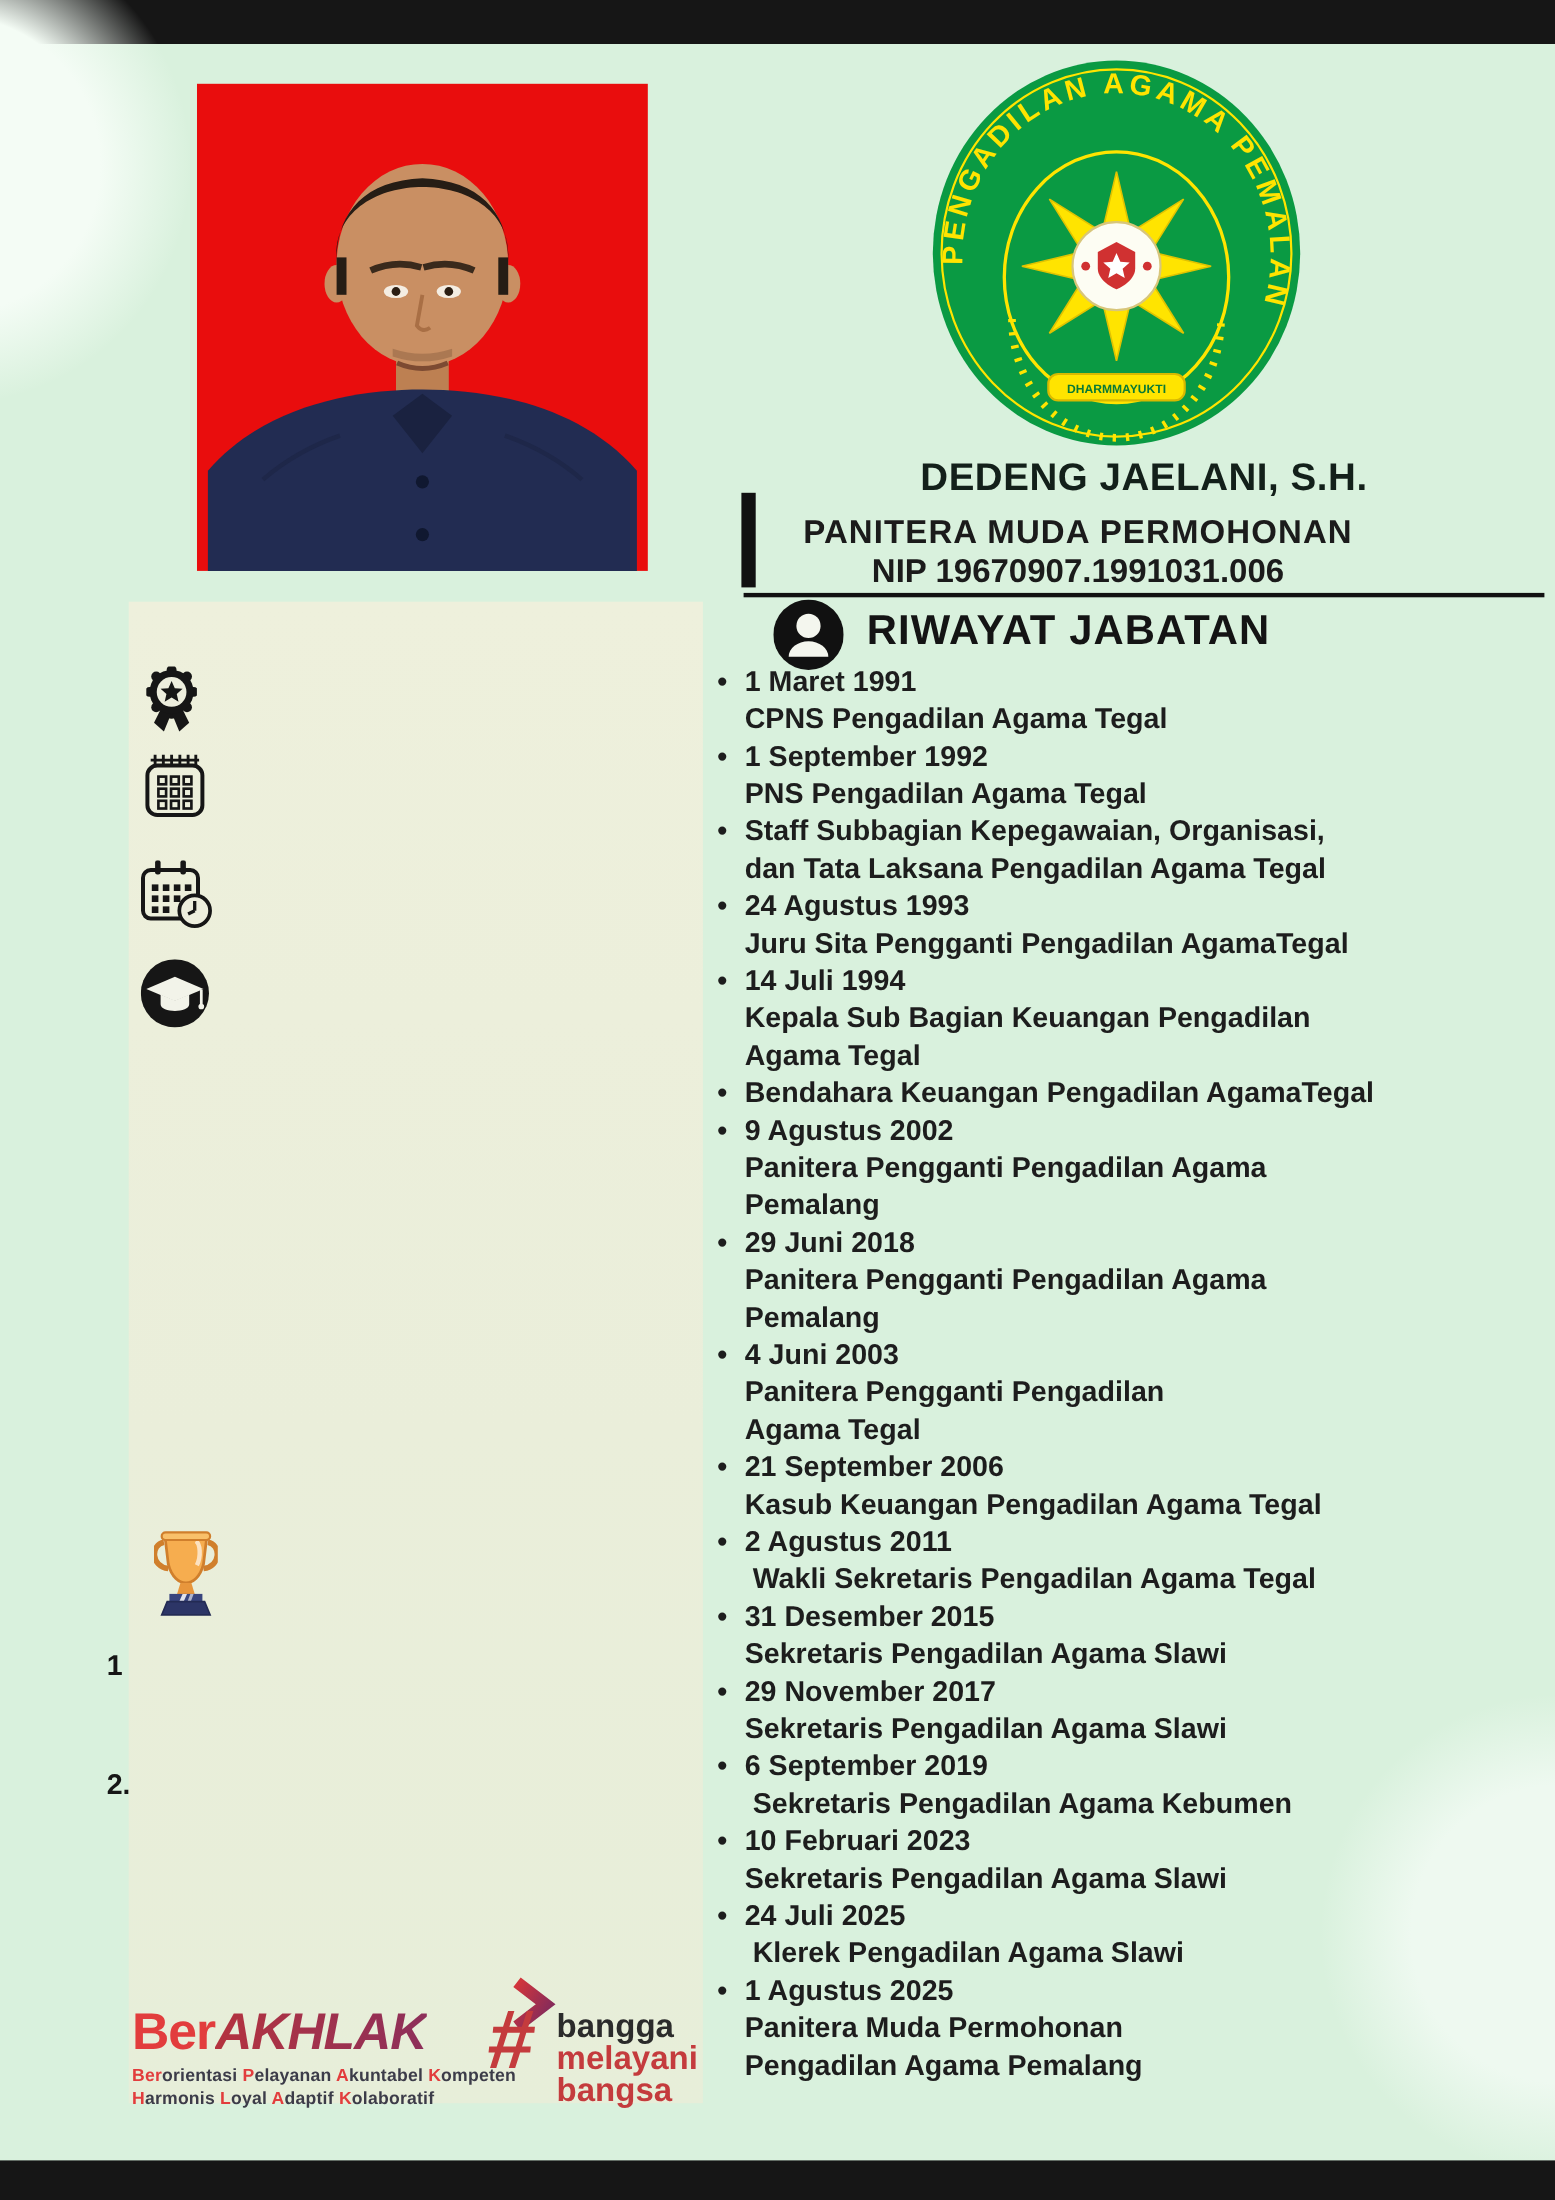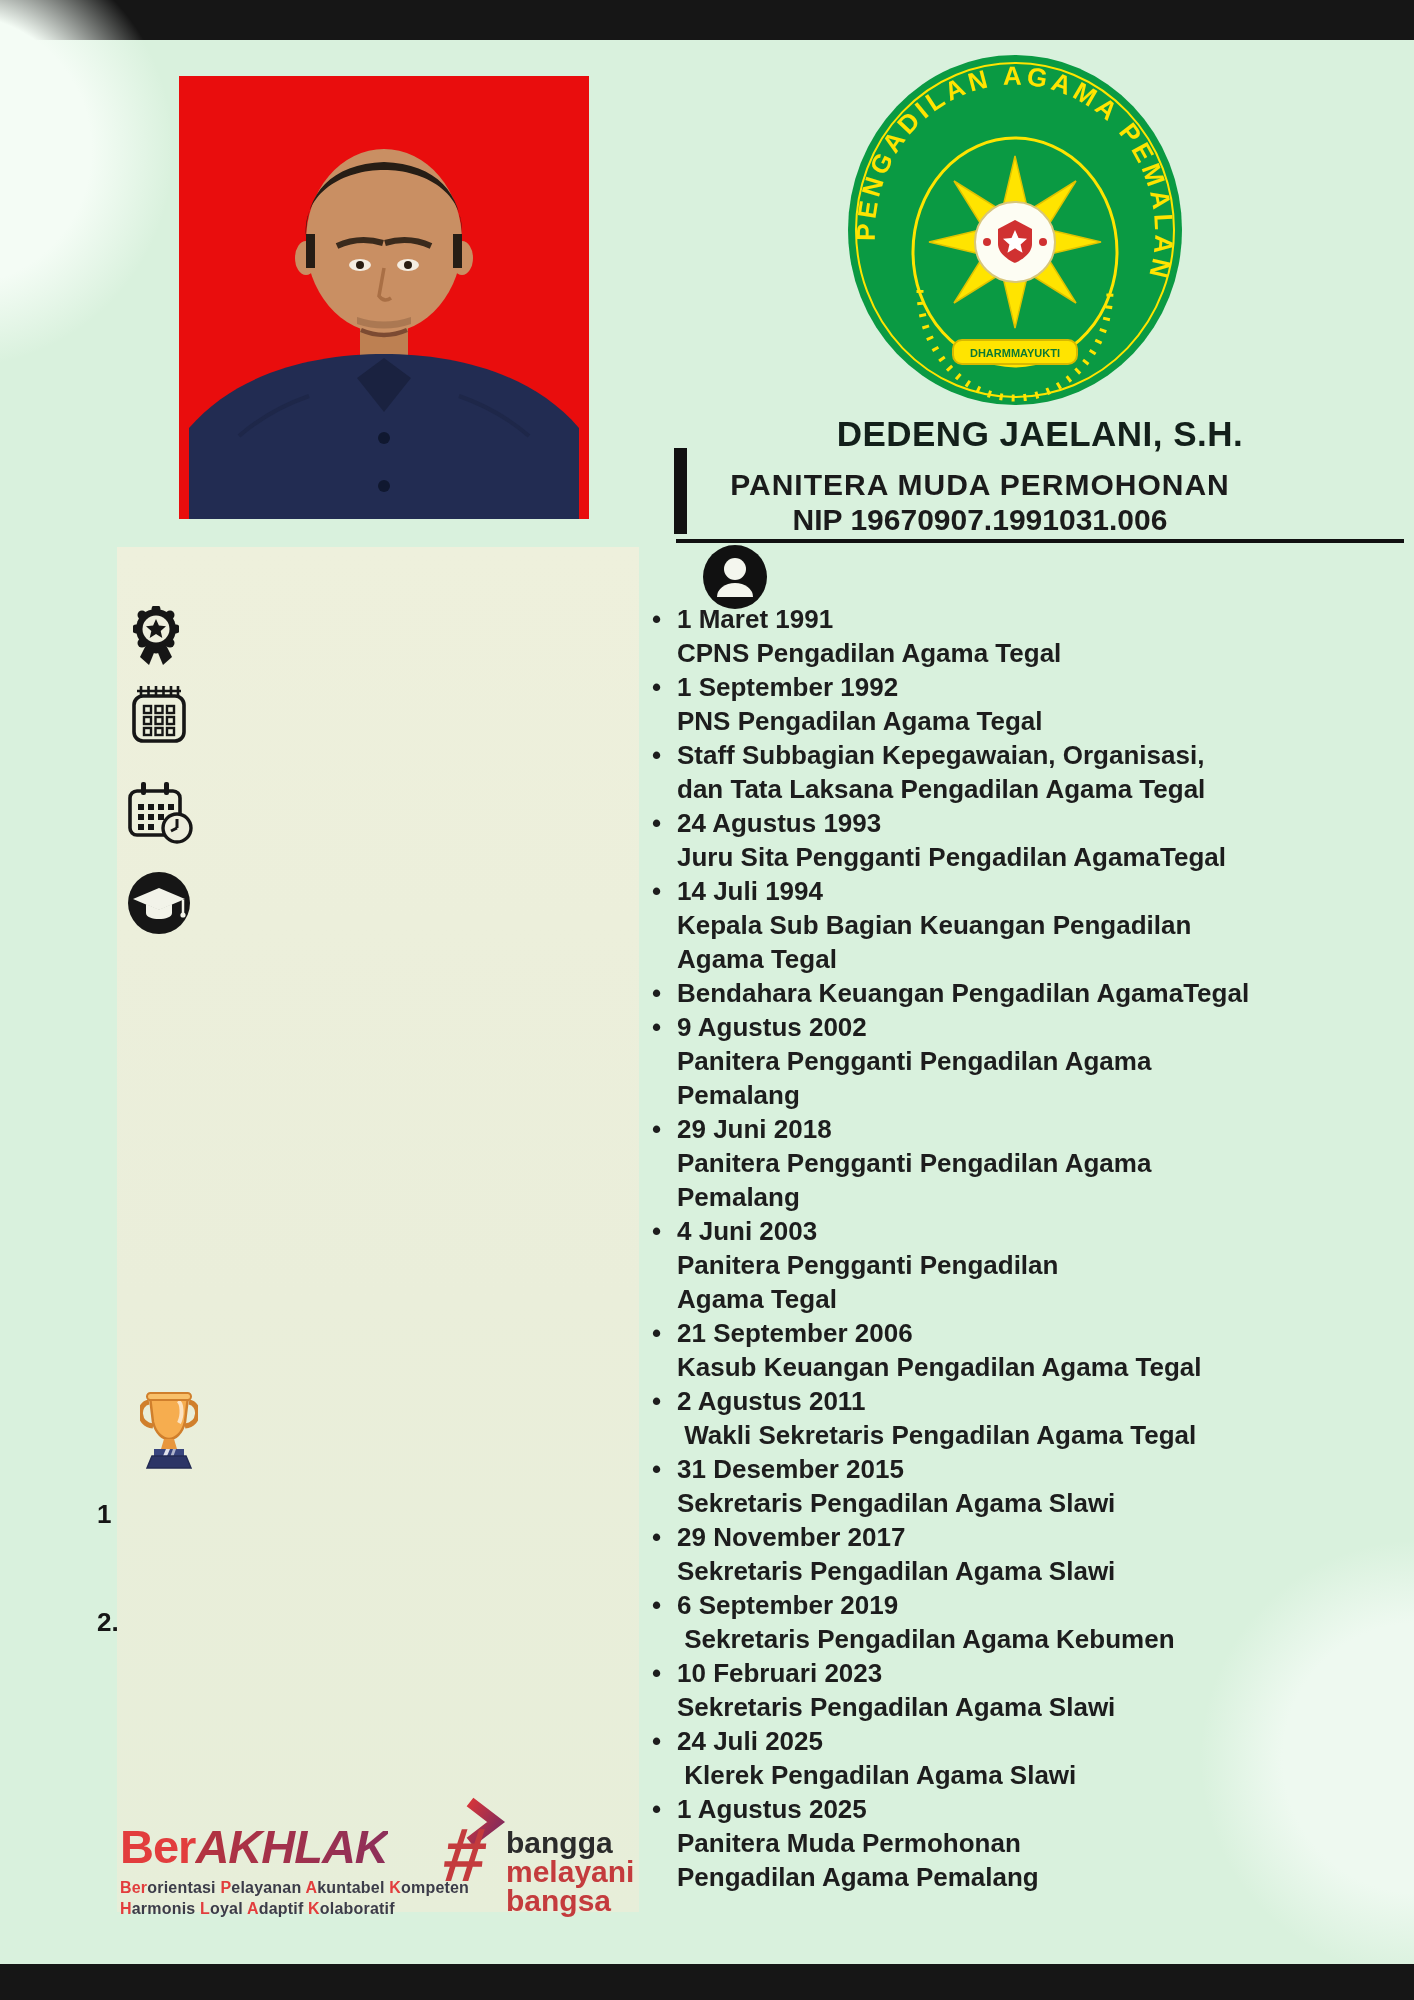--- a/index.html
+++ b/index.html
@@ -273,20 +273,21 @@
       </div>
     </div>
 
   <div class="abs" style="left:703px;top:545px;z-index:1">
     <svg width="64" height="64" viewBox="0 0 64 64">
       <circle cx="32" cy="32" r="32" fill="#111111"></circle>
       <circle cx="32" cy="24" r="11" fill="#f4f6ee"></circle>
       <path d="M14,52 a18,14 0 0 1 36,0 z" fill="#f4f6ee"></path>
     </svg>
   </div>
+  <div class="abs h-riwayat">RIWAYAT JABATAN</div>
   <ul class="abs riwayat-list">
       <li class="riwayat-item">
         <span class="bullet">•</span>
         <div class="riwayat-date">1 Maret 1991</div>
         <div class="riwayat-pos">CPNS Pengadilan Agama Tegal</div>
       </li>
       <li class="riwayat-item">
         <span class="bullet">•</span>
         <div class="riwayat-date">1 September 1992</div>
         <div class="riwayat-pos">PNS Pengadilan Agama Tegal</div>

